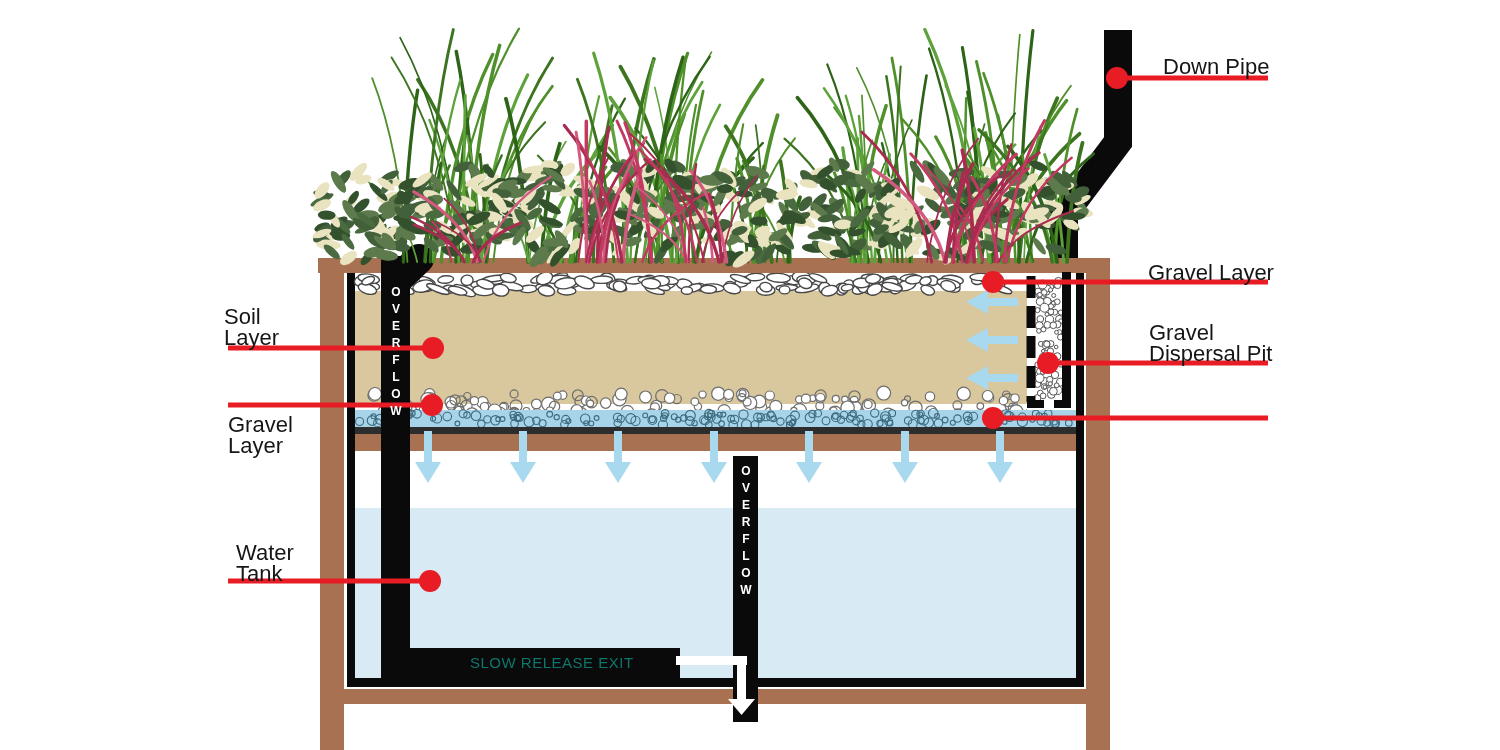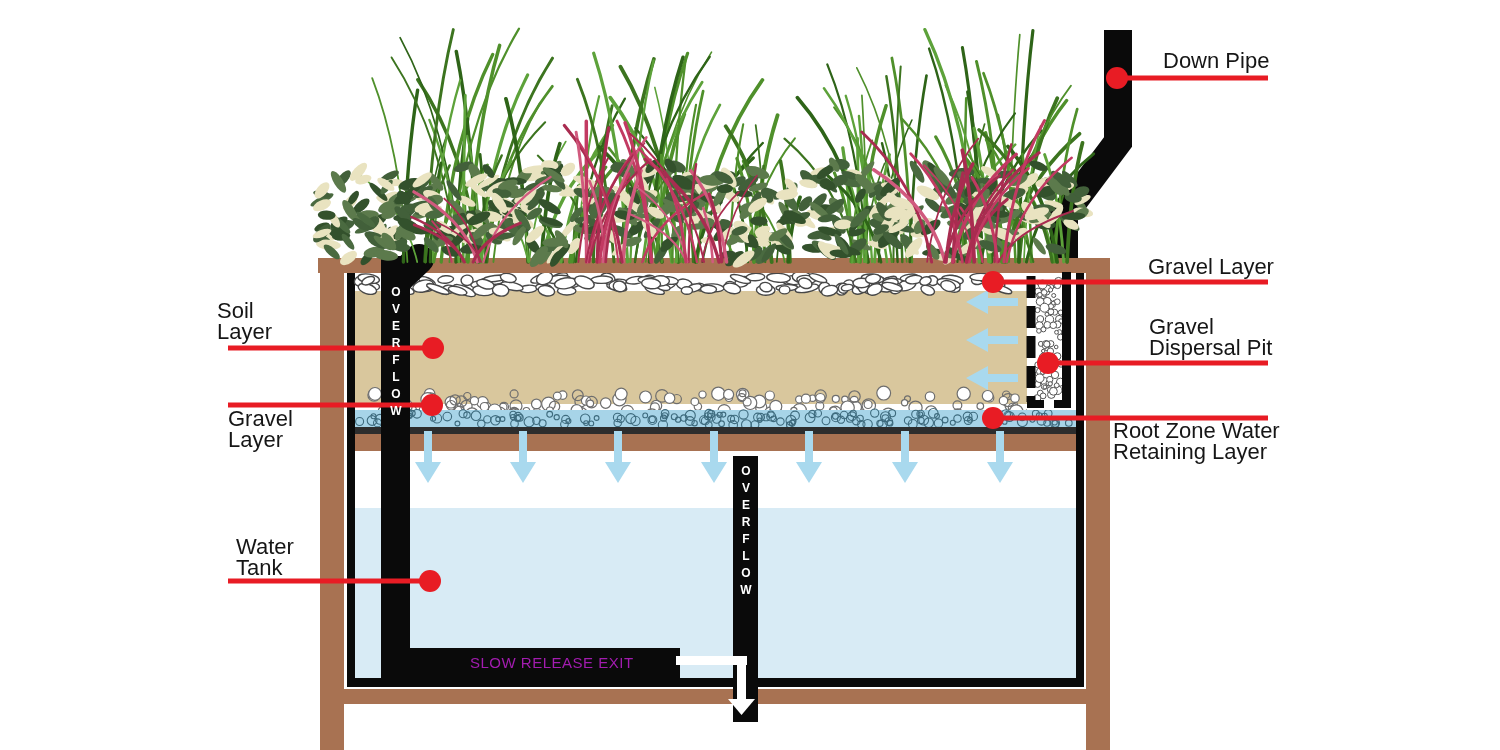--- a/index.html
+++ b/index.html
@@ -1,22 +1,22 @@
 <!DOCTYPE html>
 <html><head>
 <meta charset="utf-8">
 <style>
   html,body{margin:0;padding:0;background:#fff;}
   .stage{position:relative;width:1500px;height:750px;background:#fff;overflow:hidden;
          font-family:"Liberation Sans",sans-serif;}
   .stage svg{position:absolute;left:0;top:0;}
-  .lbl{position:absolute;font-size:22px;line-height:21px;color:#161616;white-space:pre-line;}
+  .lbl{position:absolute;font-size:22px;line-height:21px;color:#161616;white-space:pre-line;margin-top:6px;}
   .vtext{position:absolute;writing-mode:vertical-rl;text-orientation:upright;color:#fff;
          font-size:12px;letter-spacing:3px;font-weight:bold;}
-  .ptext{position:absolute;color:#a21caf;font-size:15px;letter-spacing:.5px;}
+  .ptext{position:absolute;color:#0f766e;font-size:15px;letter-spacing:.5px;}
 </style>
 </head>
 <body>
 
 <div class="stage">
 
 <svg width="1500" height="750" viewBox="0 0 1500 750">
 
   <g>
     <rect x="320" y="258" width="24" height="492" fill="#a87252"></rect>
@@ -1400,23 +1400,21 @@
     <circle cx="432" cy="405" r="11" fill="#e81c24" stroke="none"></circle>
     <line x1="228" y1="581" x2="430" y2="581" stroke-width="5"></line>
     <circle cx="430" cy="581" r="11" fill="#e81c24" stroke="none"></circle>
   </g>
 </svg>
 
 <div class="lbl" style="left:1163px;top:50px">Down Pipe</div>
 <div class="lbl" style="left:1148px;top:256px">Gravel Layer</div>
 <div class="lbl" style="left:1149px;top:316px">Gravel
 Dispersal Pit</div>
-<div class="lbl" style="left:1113px;top:420px">Root Zone Water
-Retaining Layer</div>
-<div class="lbl" style="left:217px;top:300px">Soil
+<div class="lbl" style="left:224px;top:300px">Soil
 Layer</div>
 <div class="lbl" style="left:228px;top:408px">Gravel
 Layer</div>
 <div class="lbl" style="left:236px;top:536px">Water
 Tank</div>
 
 <div class="vtext" style="left:389px;top:285px">OVERFLOW</div>
 <div class="vtext" style="left:739px;top:464px">OVERFLOW</div>
 <div class="ptext" style="left:470px;top:654px">SLOW RELEASE EXIT</div>
 

